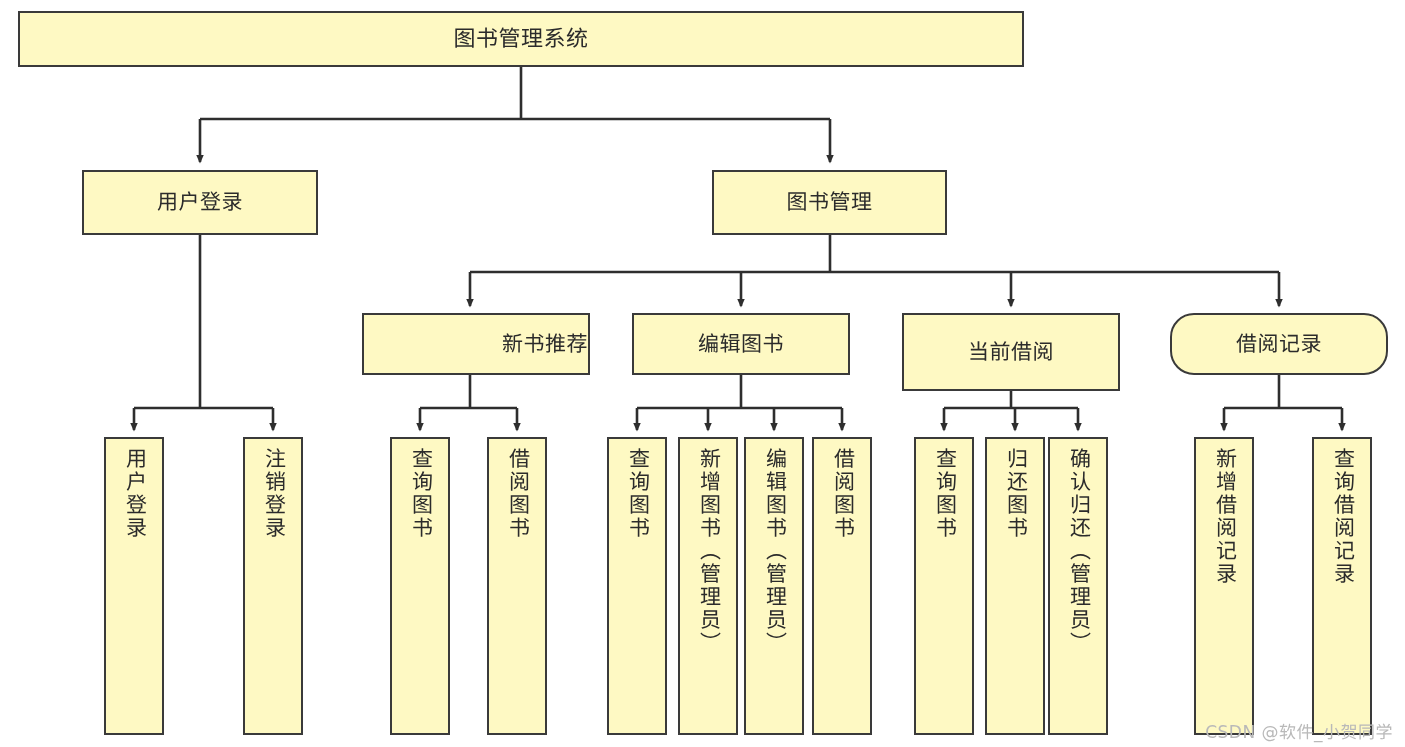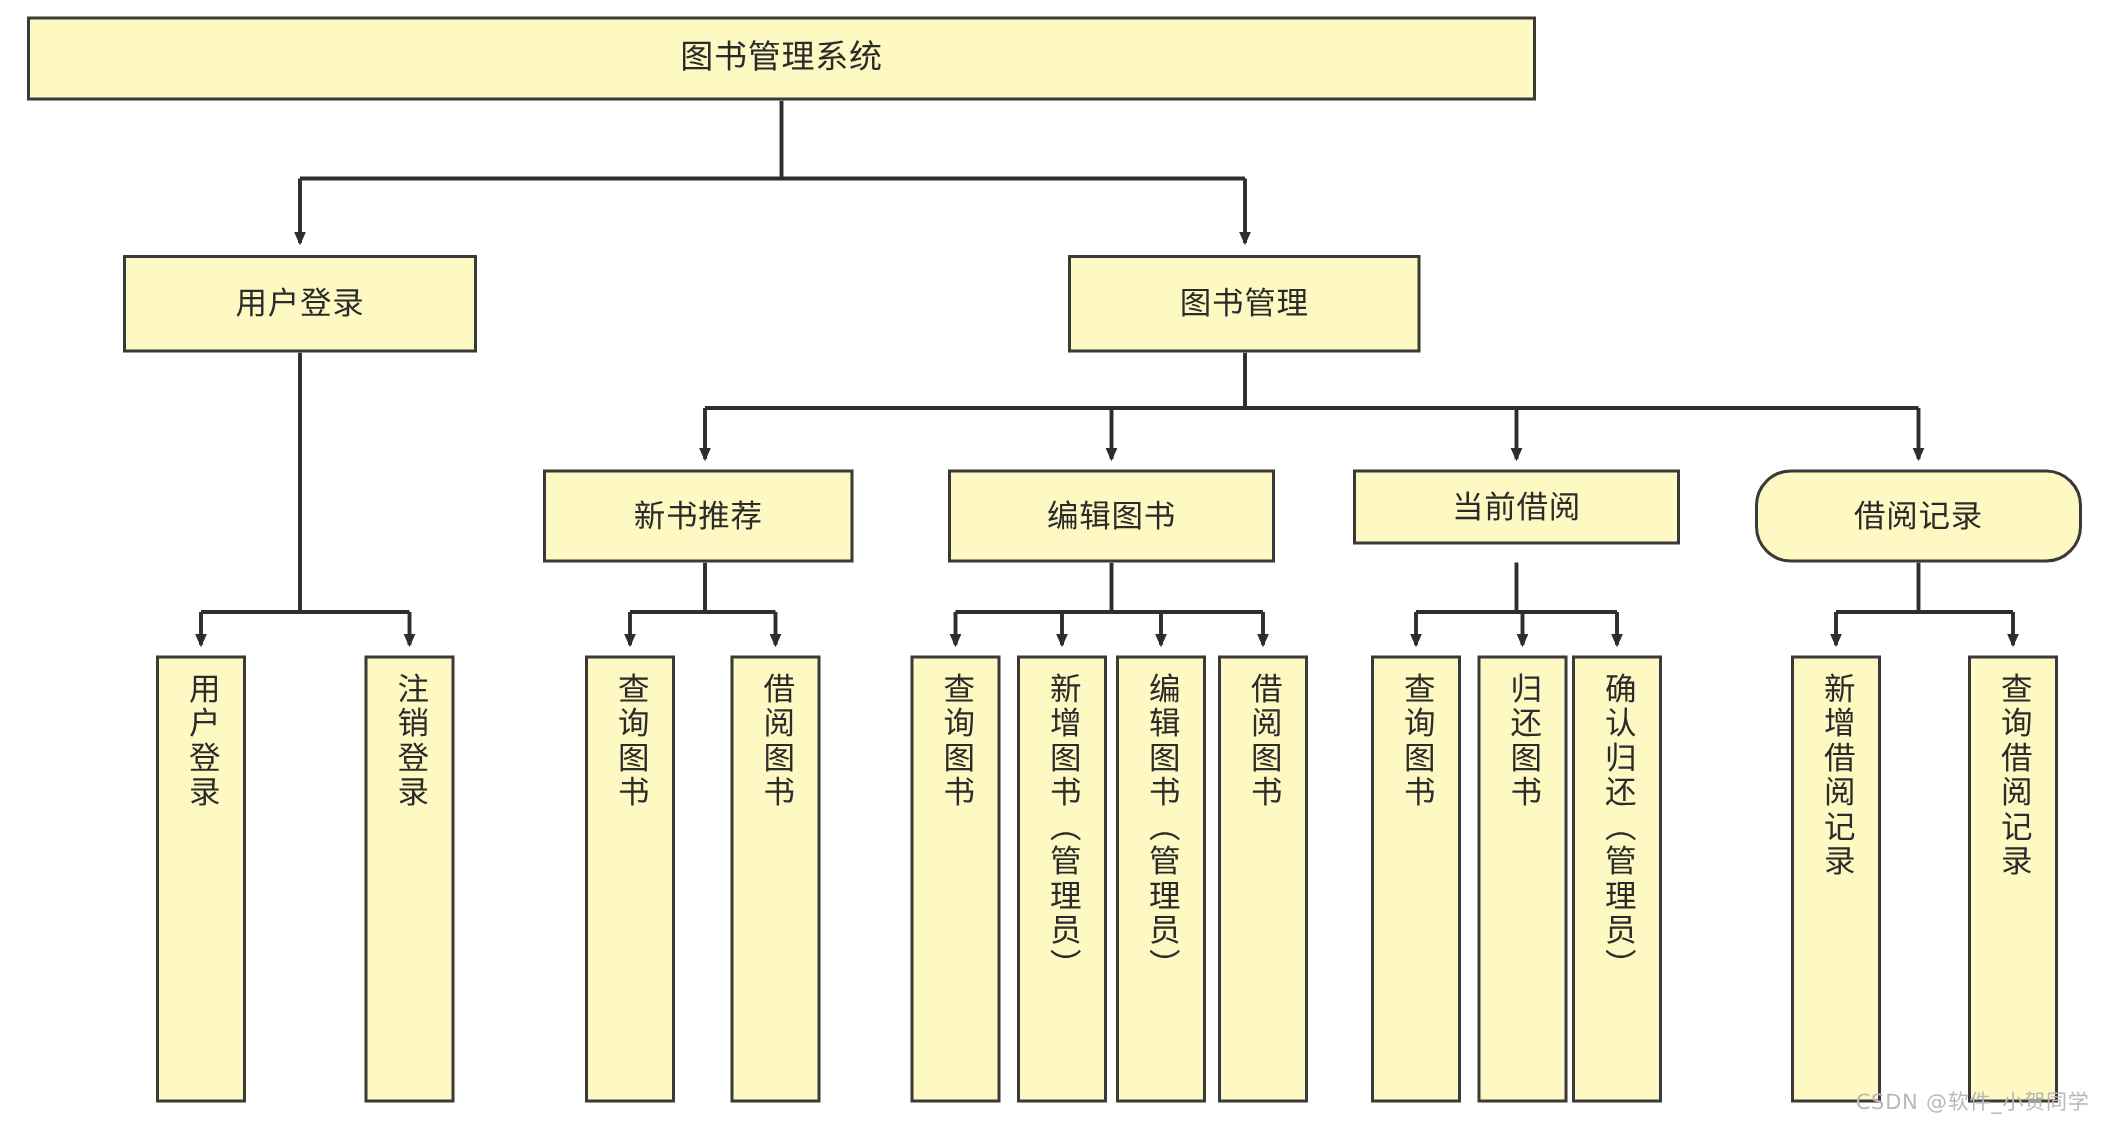--- a/index.html
+++ b/index.html
@@ -60,21 +60,21 @@
     writing-mode: vertical-rl;
     text-orientation: upright;
     font-size: 21px;
     letter-spacing: 2px;
     line-height: 1;
   }
   #watermark {
     position: absolute;
     right: 12px;
     bottom: 4px;
-    font-size: 14px;
+    font-size: 17px;
     color: #b9b9b9;
     letter-spacing: 0.5px;
     z-index: 5;
     white-space: nowrap;
     font-family: "DejaVu Sans", "Liberation Sans", sans-serif;
   }
 </style>
 </head>
 <body>
 
@@ -134,27 +134,27 @@
     <span class="node-label">图书管理系统</span>
   </div>
 
   <div class="node horiz" style="left: 82px; top: 170px; width: 236px; height: 65px;">
     <span class="node-label">用户登录</span>
   </div>
   <div class="node horiz" style="left: 712px; top: 170px; width: 235px; height: 65px;">
     <span class="node-label">图书管理</span>
   </div>
 
-  <div class="node horiz" style="left: 362px; top: 313px; width: 207px; height: 62px;">
+  <div class="node horiz" style="left: 362px; top: 313px; width: 228px; height: 62px; justify-content: flex-end;">
     <span class="node-label">新书推荐</span>
   </div>
   <div class="node horiz" style="left: 632px; top: 313px; width: 218px; height: 62px;">
     <span class="node-label">编辑图书</span>
   </div>
-  <div class="node horiz" style="left: 902px; top: 313px; width: 218px; height: 50px;">
+  <div class="node horiz" style="left: 902px; top: 313px; width: 218px; height: 78px;">
     <span class="node-label">当前借阅</span>
   </div>
   <div class="node horiz" style="left: 1170px; top: 313px; width: 218px; height: 62px; border-radius: 24px;">
     <span class="node-label">借阅记录</span>
   </div>
 
   <div class="node vert" style="left: 104px; top: 437px; width: 60px; height: 298px;">
     <span class="node-label">用户登录</span>
   </div>
   <div class="node vert" style="left: 243px; top: 437px; width: 60px; height: 298px;">

